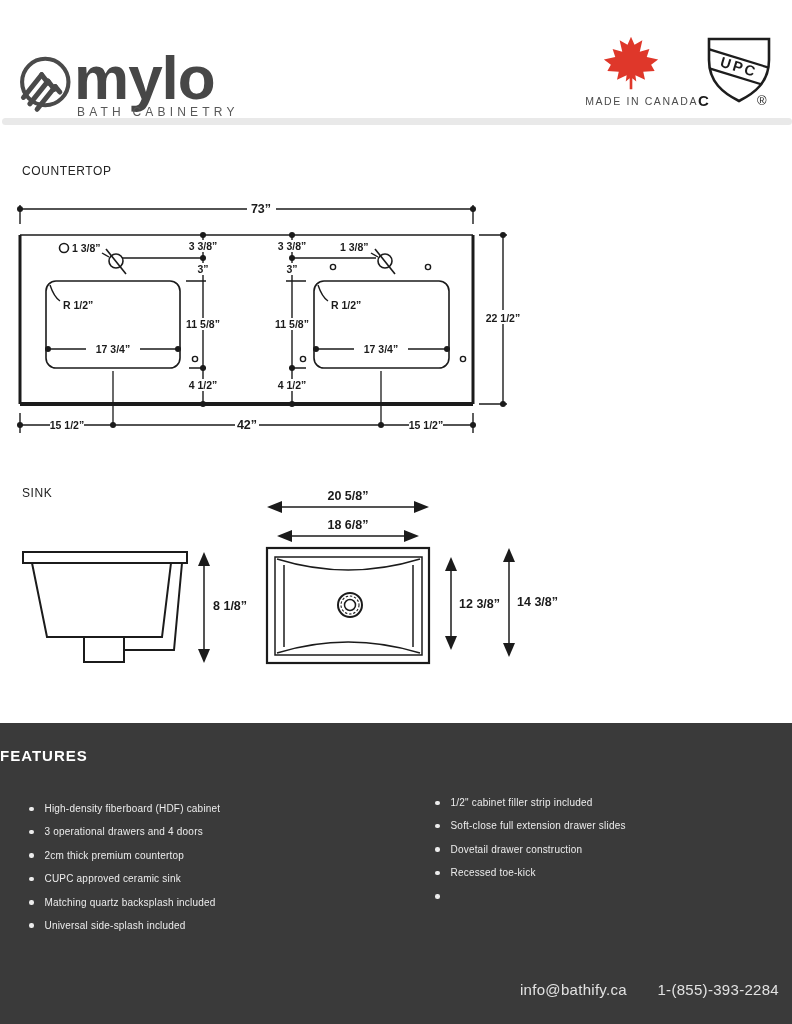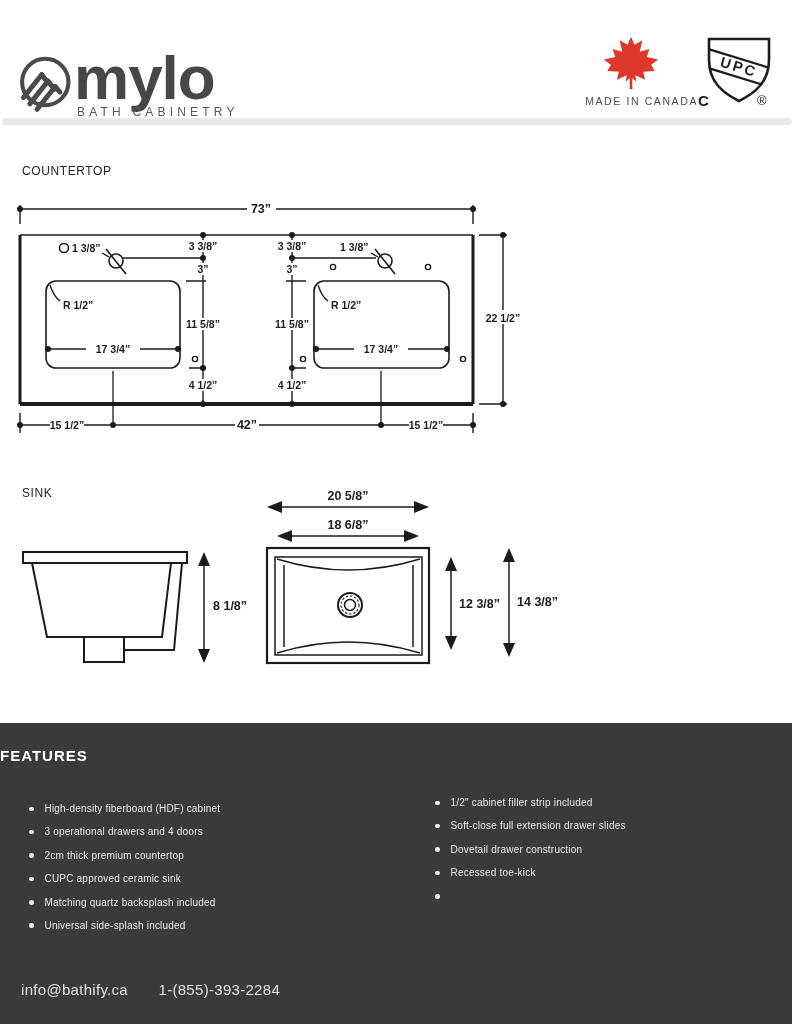--- a/index.html
+++ b/index.html
@@ -35,22 +35,22 @@
 
   
   .band { position:absolute; left:0; top:723px; width:792px; height:301px; background:#3a3a3a; }
   .band-title { position:absolute; top:24px; width:100%; text-align:left; color:#ffffff;
                 font-size:15px; font-weight:bold; letter-spacing:1px; }
   ul.feats { list-style:none; position:absolute; }
   ul.feats li { display:flex; align-items:flex-start; height:23.4px; line-height:23.4px;
                 color:#ececec; font-size:10px; letter-spacing:.2px; white-space:nowrap; }
   ul.feats .blt { width:4.5px; height:4.5px; border-radius:50%; background:#ececec;
                   margin:9.5px 11px 0 0; flex:none; }
-  .contact { position:absolute; top:258px; width:100%; text-align:left; color:#e2e2e2;
-             font-size:15px; letter-spacing:.3px;padding-left:8px; }
+  .contact { position:absolute; top:258px; width:100%; text-align:right; color:#e2e2e2;
+             font-size:15px; letter-spacing:.3px; }
   .contact span { margin:0 13px; }
 </style>
 </head>
 <body>
 
 <div class="page">
 
   <div class="abs" style="left:0;top:16px;width:628px;height:110px">
 
     <svg class="abs" style="left:18px;top:35px" width="60" height="62" viewBox="0 0 66 66">

